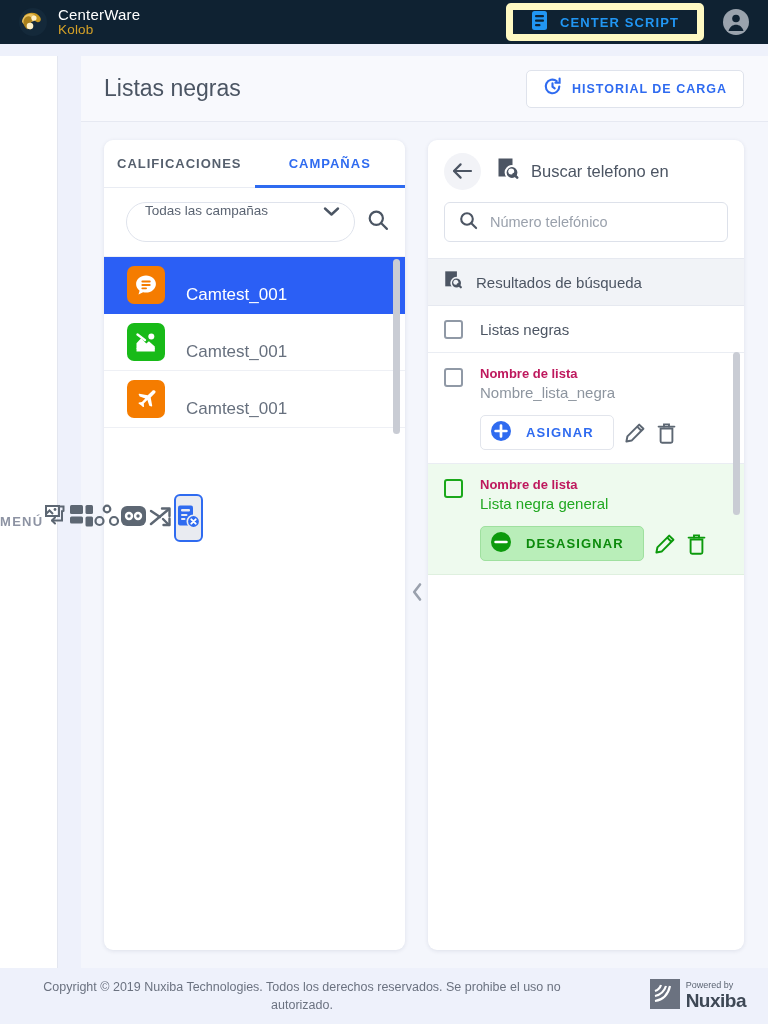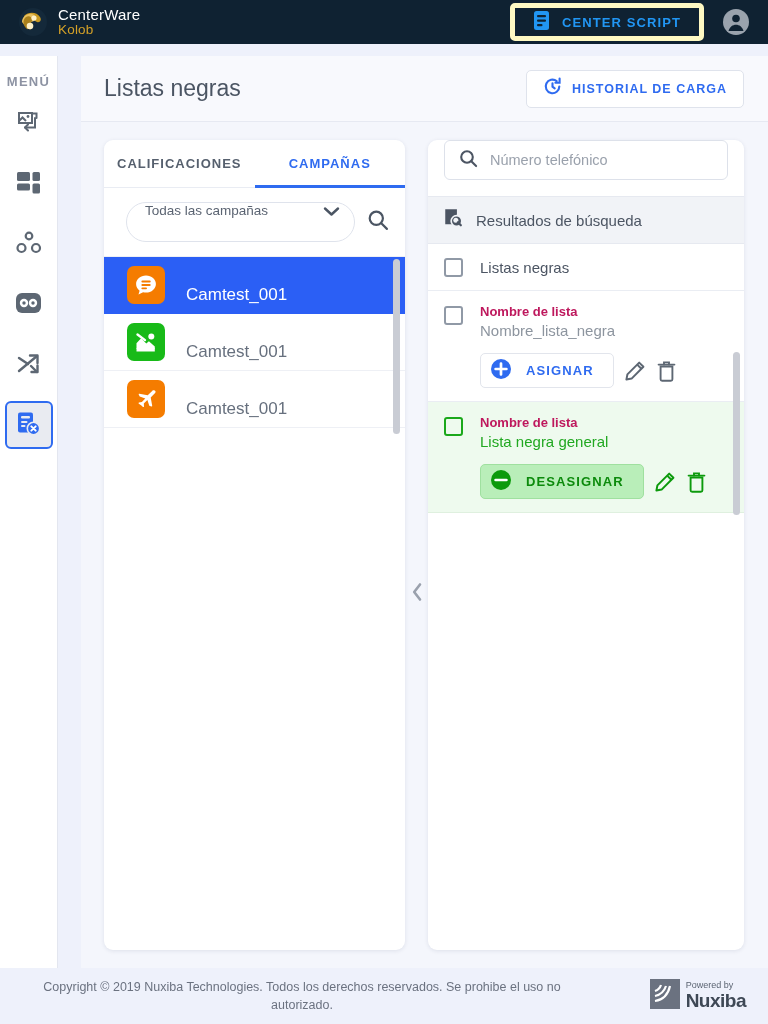--- a/index.html
+++ b/index.html
@@ -25,35 +25,35 @@
   .brand-name { font-size: 15px; font-weight: 400; color: #ffffff; letter-spacing: .2px; }
   .brand-sub { font-size: 13.5px; color: #d4a127; letter-spacing: .2px; }
 
   .topbar-right {
     margin-left: auto; display: flex; align-items: center; gap: 18px;
     margin-right: 18px;
   }
   .center-script-btn {
     display: flex; align-items: center; gap: 12px;
     height: 38px; padding: 0 18px;
-    border: 5px solid #fef9c3; border-radius: 5px;
+    border: 7px solid #fef9c3; border-radius: 5px;
     background: transparent; cursor: pointer;
   }
   .center-script-btn .lbl {
     color: #2196f3; font-size: 13px; font-weight: bold; letter-spacing: 1.1px;
   }
   .avatar-icon { width: 28px; height: 28px; cursor: pointer; }
 
   
   .rail {
     position: absolute; top: 56px; left: 0;
     width: 58px; height: 912px;
     background: #ffffff;
     border-right: 1px solid #e3e6ef;
-    display: flex; flex-direction: column; align-items: center;
+    display: flex; flex-direction: row; align-items: center;
     z-index: 20;
   }
   .rail-title {
     margin-top: 18px;
     font-size: 13px; font-weight: bold; color: #8d93a3; letter-spacing: 1.3px;
   }
   .rail-item {
     width: 48px; height: 48px; margin-top: 12px;
     display: flex; align-items: center; justify-content: center;
     border-radius: 6px; cursor: pointer;
@@ -447,20 +447,37 @@
   <div class="collapse-handle">
     <span>
       <svg width="13" height="20" viewBox="0 0 13 20" fill="none" stroke="#9aa1ad" stroke-width="2.6" stroke-linecap="round" stroke-linejoin="round">
         <path d="M9 2.5L3.2 10 9 17.5"></path>
       </svg>
     </span>
   </div>
 
   <div class="card card-right">
 
+    <div class="rc-head">
+      <span class="back-circle">
+        <svg width="21" height="18" viewBox="0 0 21 18" fill="none" stroke="#4c5563" stroke-width="2.2" stroke-linecap="round" stroke-linejoin="round">
+          <path d="M19 9H2.5"></path>
+          <path d="M8.6 2.4L2 9l6.6 6.6"></path>
+        </svg>
+      </span>
+      <span class="doc-ic">
+        <svg width="24" height="25" viewBox="0 0 24 25">
+          <path d="M1.5 1.5h14v18h-14z" fill="#4c5563"></path>
+          <circle cx="15" cy="15.5" r="6.4" fill="#4c5563" stroke="#fff" stroke-width="2"></circle>
+          <circle cx="14.2" cy="14.6" r="3" fill="#fff"></circle>
+          <path d="M16.6 17.1l3.6 3.6" stroke="#4c5563" stroke-width="2.6" stroke-linecap="round"></path>
+        </svg>
+      </span>
+      <span class="ttl">Buscar telefono en</span>
+    </div>
 
     <div class="search-wrap">
       <div class="search-field">
         <span>
           <svg width="19" height="19" viewBox="0 0 19 19" fill="none" stroke="#4c5563" stroke-width="2.1" stroke-linecap="round">
             <circle cx="8" cy="8" r="5.8"></circle>
             <path d="M12.3 12.3l4.8 4.8"></path>
           </svg>
         </span>
         <input type="text" value="" placeholder="Número telefónico" style="">

